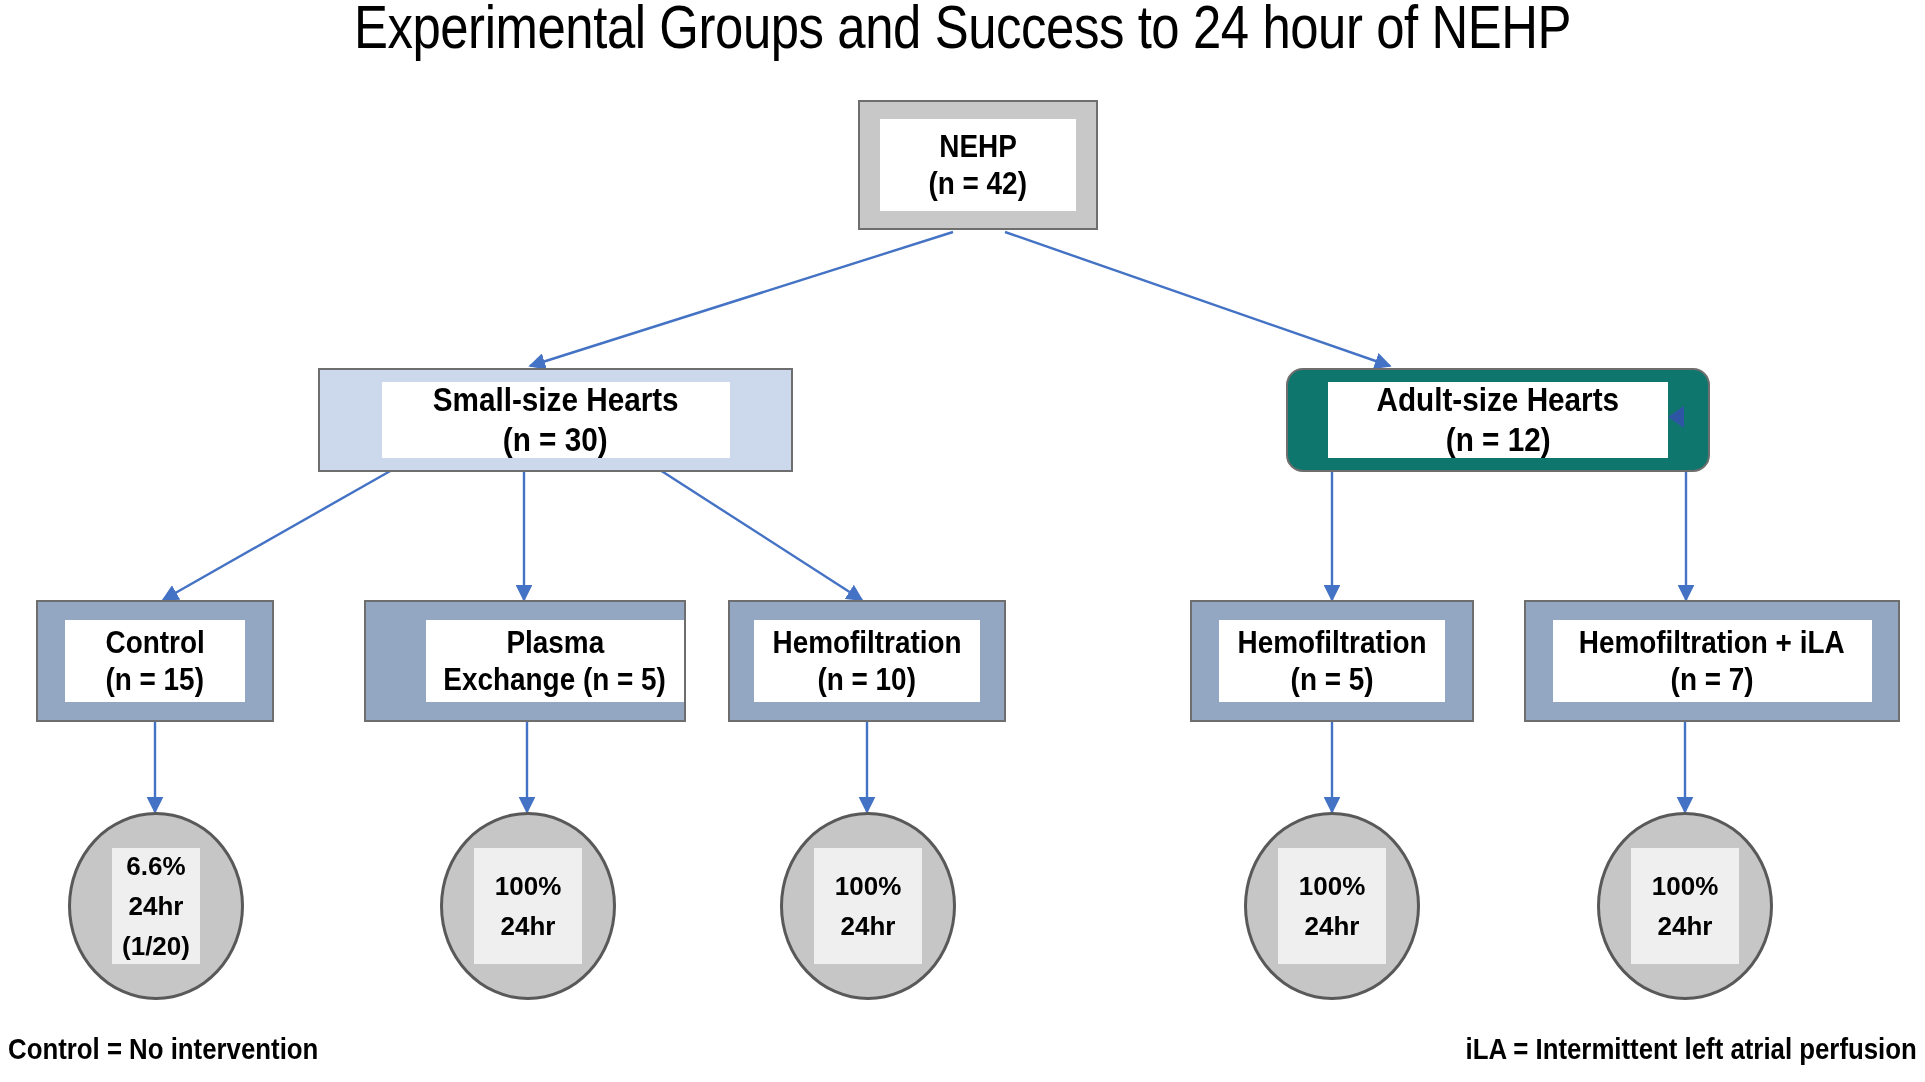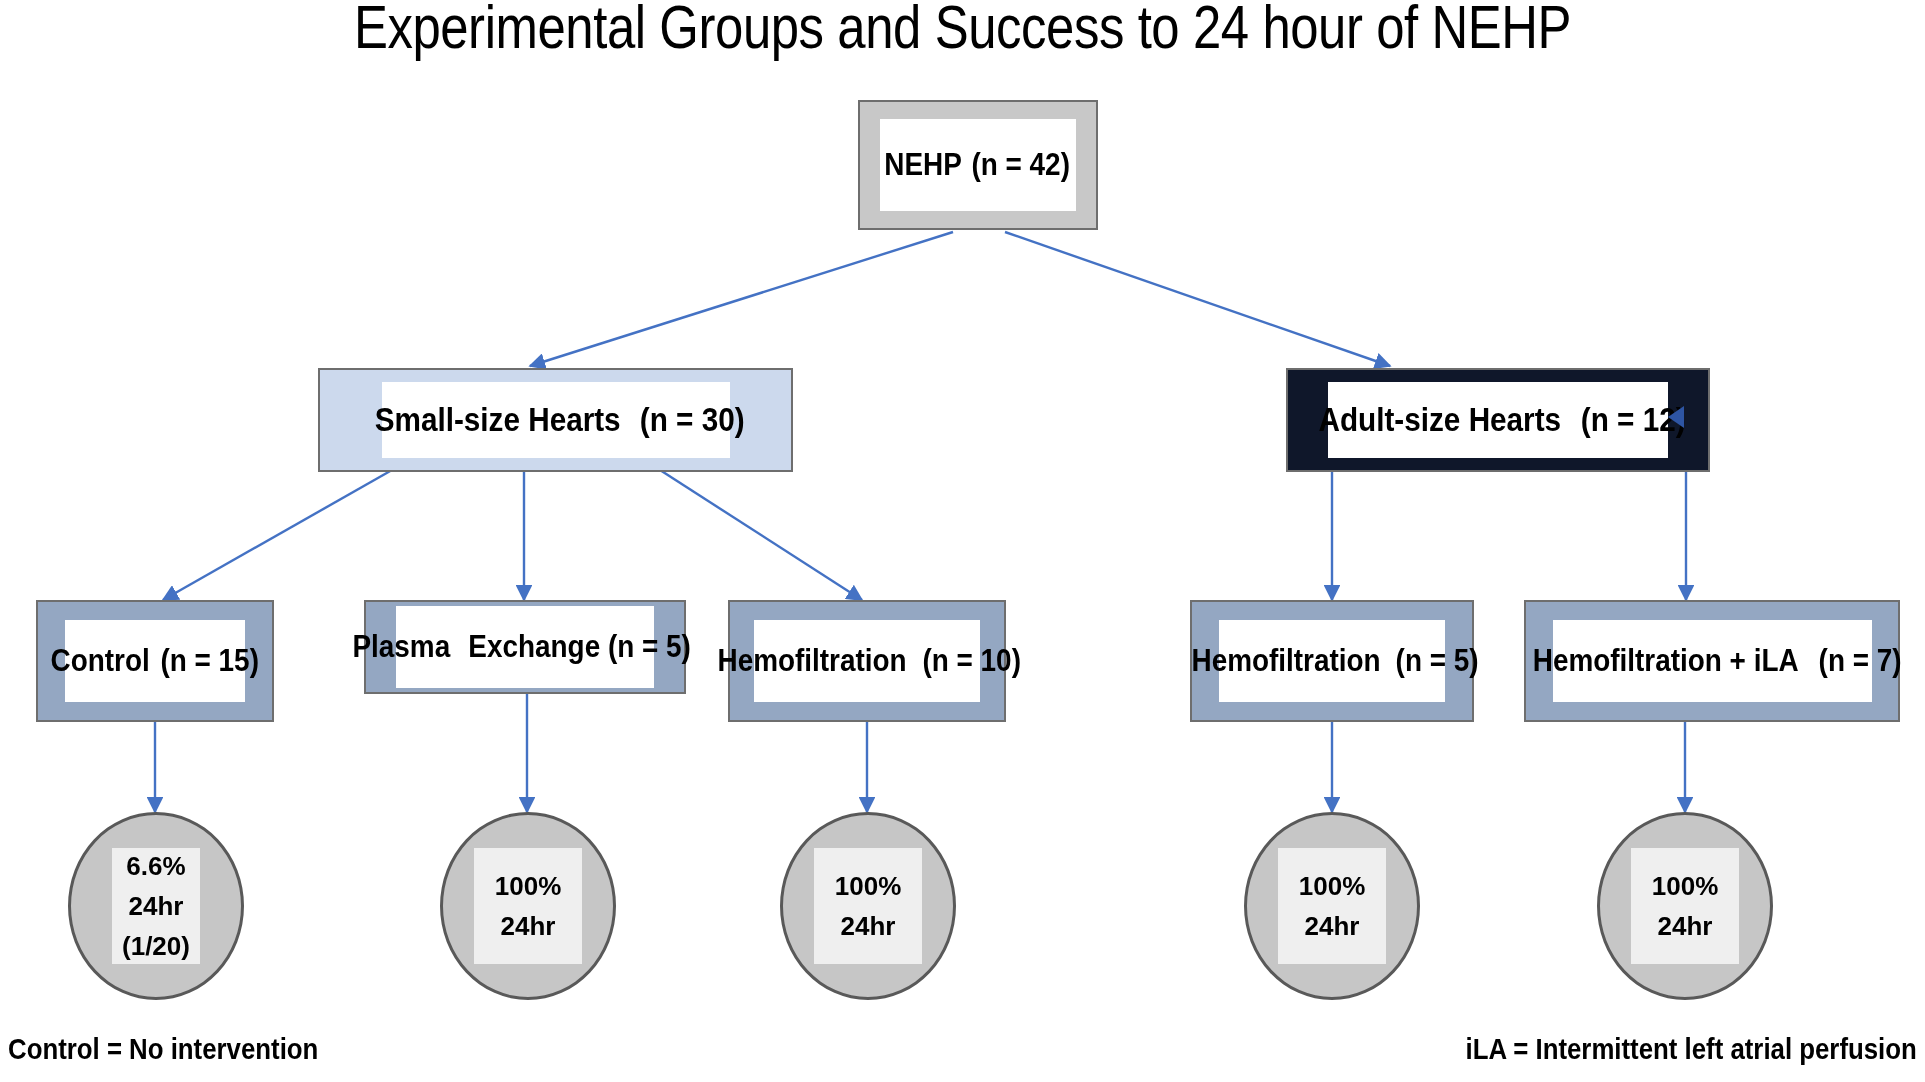--- a/index.html
+++ b/index.html
@@ -50,41 +50,41 @@
     box-sizing: border-box;
     border: 2px solid #6e6e6e;
     display: flex;
     align-items: center;
     justify-content: center;
   }
   .node > .inner {
     box-sizing: border-box;
     background: #ffffff;
     display: flex;
-    flex-direction: row;
+    flex-direction: column;
     align-items: center;
     justify-content: center;
     text-align: center;
     color: #000000;
     font-weight: bold;
     line-height: 1.2;
   }
   .node .line {
     display: block;
     white-space: nowrap;
     transform: scaleX(0.9);
   }
 
   
   #node-root { background: #c8c8c8; }
   #node-root > .inner { font-size: 31px; }
 
   
   .branch-small { background: #ccd9ed; }
-  .branch-adult { background: #0f172a; }
+  .branch-adult { background: #0f766e; border-radius: 17px; }
   .branch > .inner { font-size: 33px; }
 
   
   .leaf { background: #94a7c2; }
   .leaf > .inner { font-size: 31px; }
 
   
   #adult-marker {
     position: absolute;
     right: 24px;
@@ -192,21 +192,21 @@
     <div id="adult-marker"></div>
   </div>
 
   <div class="node leaf" style="left:36px; top:600px; width:238px; height:122px;">
     <div class="inner" style="width:180px; height:82px;">
       <span class="line">Control</span>
       <span class="line">(n = 15)</span>
     </div>
   </div>
 
-  <div class="node leaf" style="left:364px; top:600px; width:322px; height:94px;">
+  <div class="node leaf" style="left:364px; top:600px; width:322px; height:122px;justify-content:flex-end;">
     <div class="inner" style="width:258px; height:82px;">
       <span class="line">Plasma</span>
       <span class="line">Exchange (n = 5)</span>
     </div>
   </div>
 
   <div class="node leaf" style="left:728px; top:600px; width:278px; height:122px;">
     <div class="inner" style="width:226px; height:82px;">
       <span class="line">Hemofiltration</span>
       <span class="line">(n = 10)</span>

